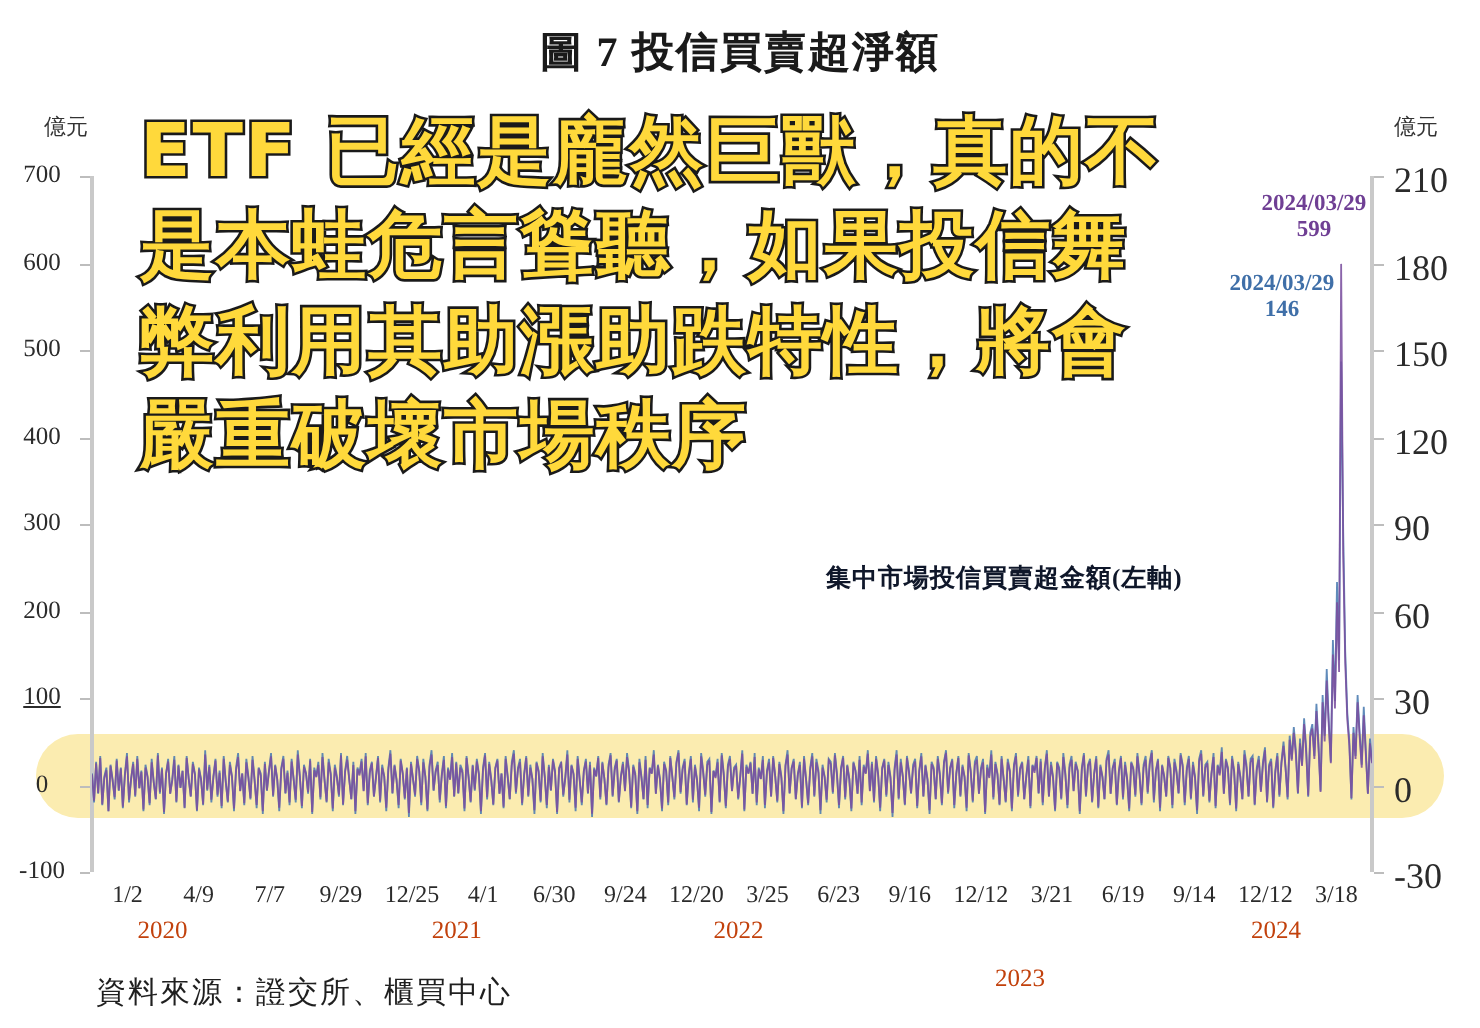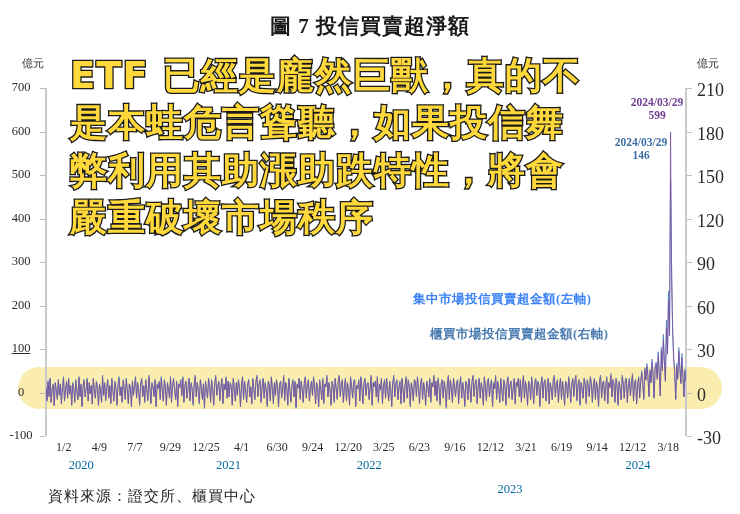--- a/index.html
+++ b/index.html
@@ -35,30 +35,30 @@
   .zero-band{
     position:absolute;left:18px;top:367px;width:704px;height:42px;
     background:#fbecb0;border-radius:21px;
   }
 
   
   .series-svg{position:absolute;left:46px;top:88px;}
 
   
   .xlab{position:absolute;font-size:12px;color:#2b2b2b;text-align:center;width:46px;top:440px;}
-  .yearlab{position:absolute;font-size:12.5px;color:#0369a1;text-align:center;width:60px;top:458px;}
+  .yearlab{position:absolute;font-size:12.5px;color:#c2410c;text-align:center;width:60px;top:458px;}
 
   
   .anno{position:absolute;text-align:center;font-weight:bold;line-height:1.15;}
   .anno-purple{color:#6f3f94;font-size:11.5px;left:614px;top:96px;width:86px;}
   .anno-blue{color:#3f6fa8;font-size:11.5px;left:598px;top:136px;width:86px;}
 
   
   .legend-entry{position:absolute;font-size:12.5px;font-weight:bold;letter-spacing:.5px;}
-  .legend-purple{color:#3b82f6;left:413px;top:291px;}
+  .legend-purple{color:#0f172a;left:413px;top:281px;}
   .legend-blue{color:#4a7bb0;left:430px;top:326px;}
 
   
   .overlay{
     position:absolute;left:70px;top:52px;width:530px;
     font-family:"DejaVu Sans","Liberation Sans",sans-serif;
     font-size:37px;font-weight:bold;line-height:1.28;
     color:#ffd93b;
     -webkit-text-stroke:2.6px #1a1a1a;
     paint-order:stroke fill;
@@ -162,19 +162,18 @@
   <div class="anno anno-purple">
     <div>2024/03/29</div>
     <div>599</div>
   </div>
   <div class="anno anno-blue">
     <div>2024/03/29</div>
     <div>146</div>
   </div>
 
   <div class="legend-entry legend-purple">集中市場投信買賣超金額(左軸)</div>
-  <div class="legend-entry legend-blue">櫃買市場投信買賣超金額(右軸)</div>
 
   <div class="overlay">ETF 已經是龐然巨獸，真的不是本蛙危言聳聽，如果投信舞弊利用其助漲助跌特性，將會嚴重破壞市場秩序</div>
 
   <div class="source">資料來源：證交所、櫃買中心</div>
 
 </div>
 
 </body></html>

